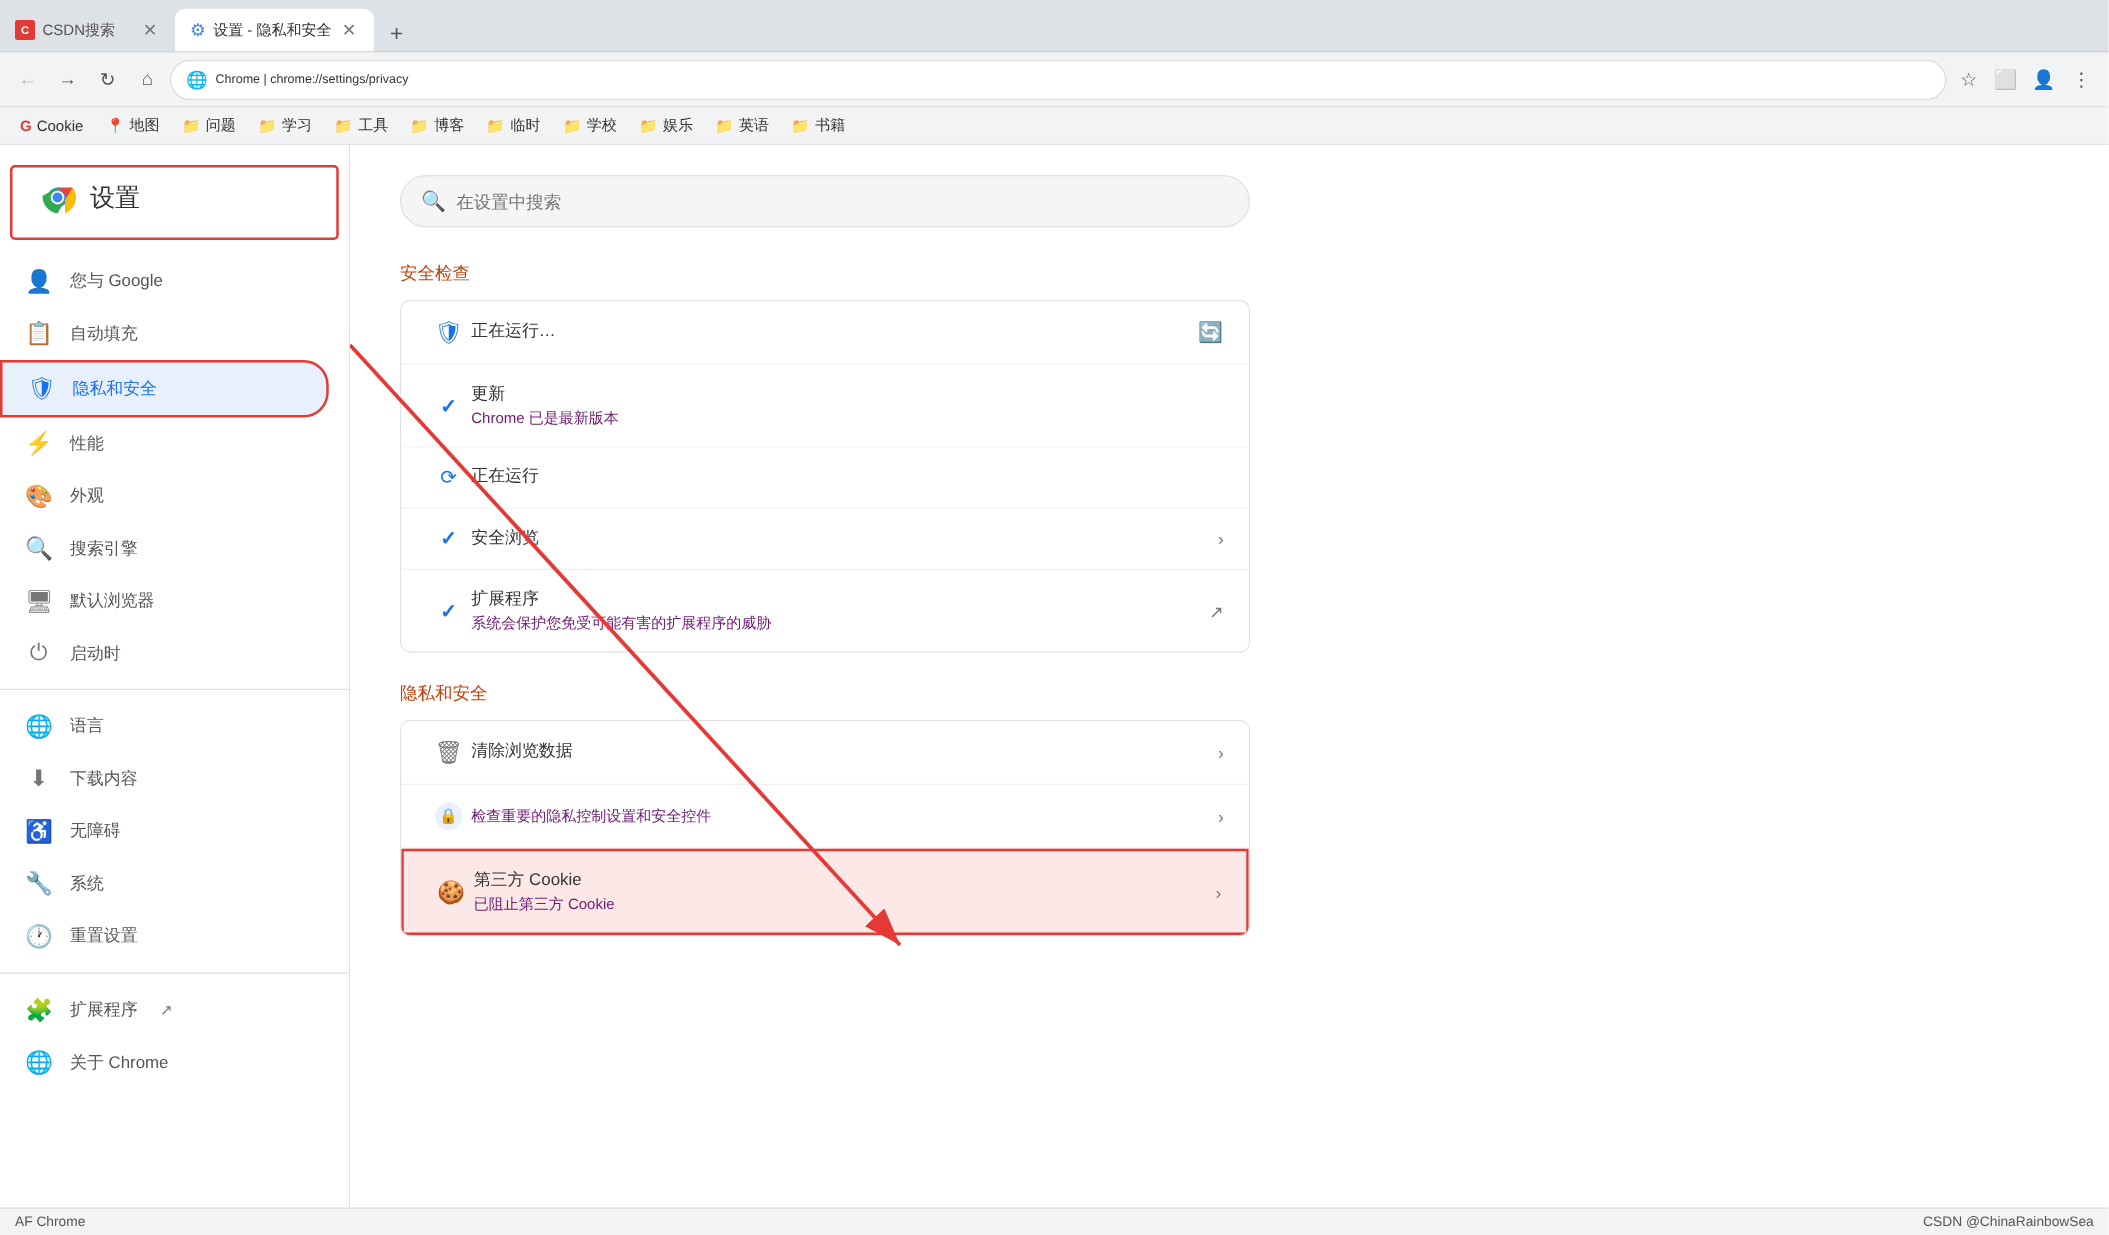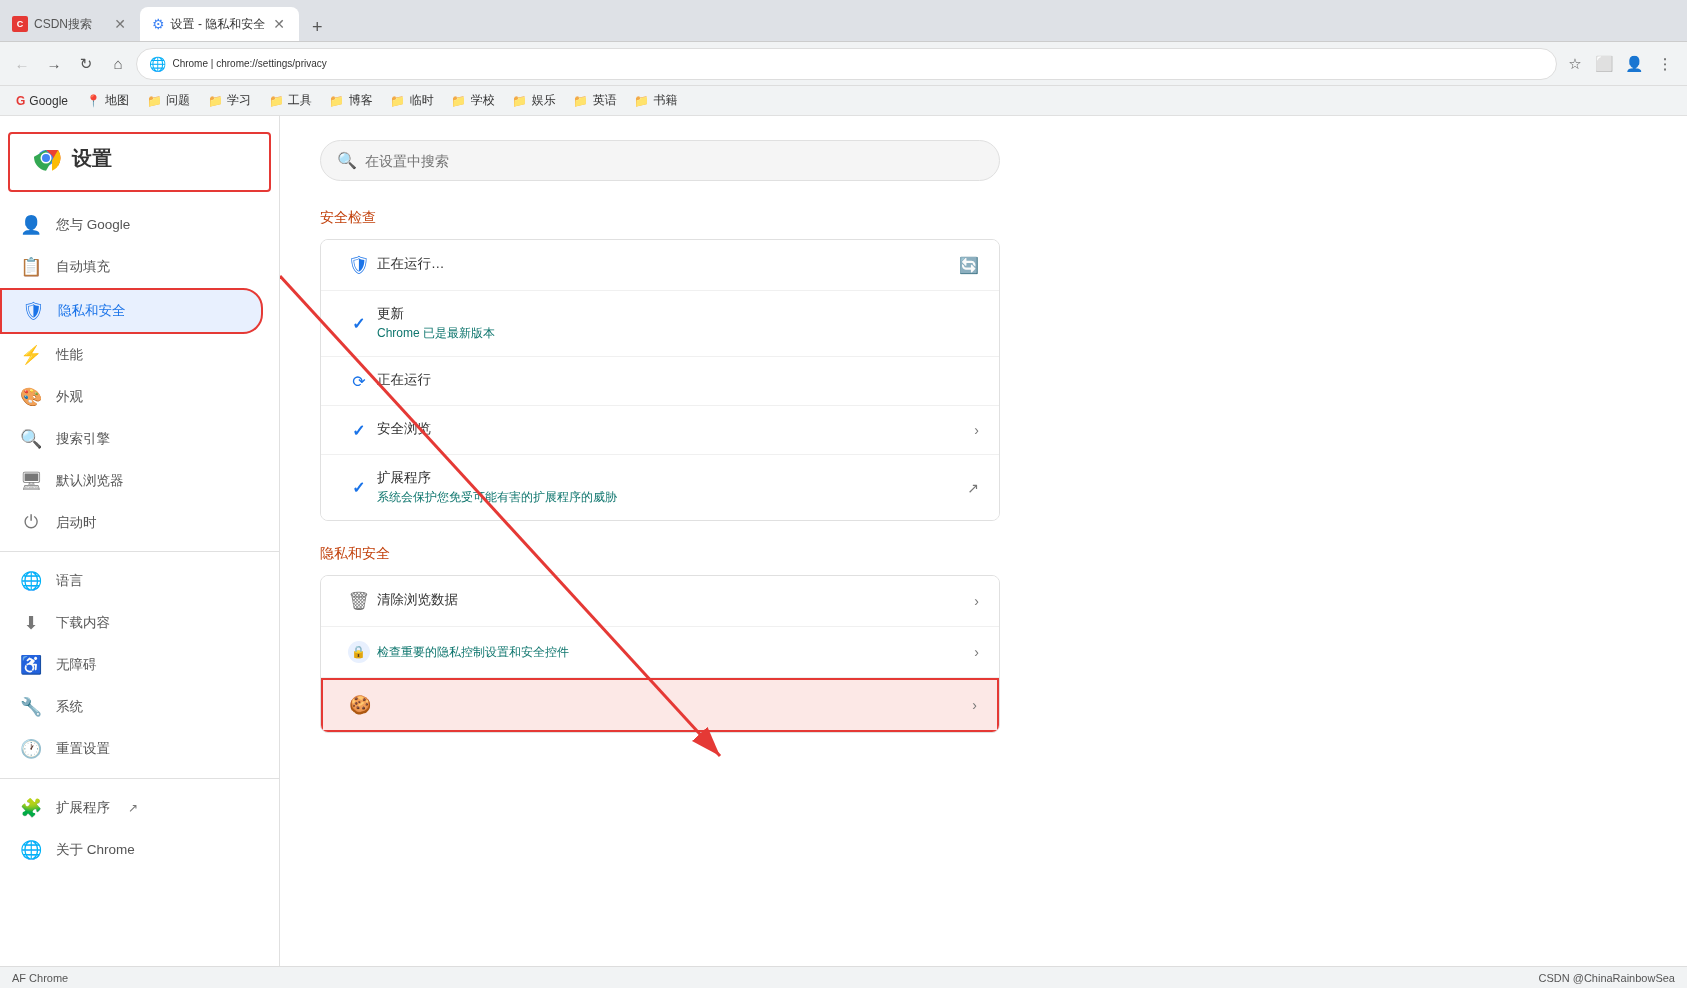--- a/index.html
+++ b/index.html
@@ -26,21 +26,21 @@
     
     .bookmarks-bar { display: flex; align-items: center; background: #f1f3f4; padding: 2px 8px; height: 30px; border-bottom: 1px solid #e0e0e0; gap: 2px; }
     .bookmark-item { display: flex; align-items: center; gap: 4px; padding: 2px 8px; border-radius: 4px; cursor: pointer; font-size: 12px; color: #333; white-space: nowrap; }
 
     
     .main-content { display: flex; flex: 1; overflow: hidden; }
 
     
     .sidebar { width: 280px; background: #fff; padding: 16px 0; overflow-y: auto; border-right: 1px solid #e0e0e0; flex-shrink: 0; }
     .sidebar-header { display: flex; align-items: center; gap: 10px; padding: 8px 20px 16px 20px; border: 2px solid #e53935; border-radius: 4px; margin: 0 8px 12px 8px; }
-    .sidebar-title { font-size: 20px; font-weight: 700; color: #333; }
+    .sidebar-title { font-size: 20px; font-weight: 400; color: #333; }
     .sidebar-item { display: flex; align-items: center; gap: 14px; padding: 10px 20px; cursor: pointer; color: #555; font-size: 13.5px; border-radius: 0 20px 20px 0; margin-right: 16px; }
     .sidebar-item.active { background: #e8f0fe; color: #1a73e8; font-weight: 500; border: 2px solid #e53935; }
     .sidebar-item .item-icon { font-size: 18px; color: #777; width: 22px; text-align: center; }
     .sidebar-item.active .item-icon { color: #1a73e8; }
     .sidebar-divider { height: 1px; background: #e0e0e0; margin: 8px 0; }
 
     
     .content-area { flex: 1; overflow-y: auto; padding: 24px 40px; background: #fff; }
 
     
@@ -52,21 +52,21 @@
     .section-title { font-size: 14px; color: #c2410c; font-weight: 500; margin-bottom: 12px; }
 
     
     .settings-card { border: 1px solid #e0e0e0; border-radius: 8px; margin-bottom: 24px; overflow: hidden; max-width: 680px; }
     .settings-item { display: flex; align-items: center; padding: 14px 20px; border-bottom: 1px solid #f0f0f0; cursor: pointer; background: #fff; }
     .settings-item:last-child { border-bottom: none; }
     .settings-item.highlighted { background: #fce8e6; border: 2px solid #e53935; }
     .item-left-icon { width: 36px; display: flex; align-items: center; justify-content: center; flex-shrink: 0; }
     .item-text { flex: 1; }
     .item-title { font-size: 13.5px; color: #333; margin-bottom: 2px; }
-    .item-subtitle { font-size: 12px; color: #0f766e; }
+    .item-subtitle { font-size: 12px; color: #701a75; }
     .item-right { margin-left: auto; color: #777; font-size: 14px; flex-shrink: 0; display: flex; align-items: center; }
     .arrow-svg { position: absolute; top: 0; left: 0; pointer-events: none; z-index: 100; }
 
     
     .status-bar { height: 22px; background: #f1f3f4; border-top: 1px solid #ddd; display: flex; align-items: center; padding: 0 12px; font-size: 11px; color: #555; justify-content: space-between; }
 
     
     .chrome-logo-svg { width: 32px; height: 32px; }
 
     .tab-favicon-csdn { background: #e53935; color: white; font-size: 9px; font-weight: bold; border-radius: 2px; width: 16px; height: 16px; display: flex; align-items: center; justify-content: center; }
@@ -116,21 +116,21 @@
       <button class="nav-btn">☆</button>
       <button class="nav-btn">⬜</button>
       <button class="nav-btn">👤</button>
       <button class="nav-btn">⋮</button>
     </div>
   </div>
 
   <div class="bookmarks-bar">
     <div class="bookmark-item">
       <span style="color:#e53935;font-weight:bold;font-size:12px;">G</span>
-      <span>Google</span>
+      <span>Cookie</span>
     </div>
     <div class="bookmark-item">
       <span>📍</span>
       <span>地图</span>
     </div>
     <div class="bookmark-item">
       <span>📁</span>
       <span>问题</span>
     </div>
     <div class="bookmark-item">
@@ -347,20 +347,24 @@
             <div class="item-text">
               <div class="item-subtitle">检查重要的隐私控制设置和安全控件</div>
             </div>
             <div class="item-right">›</div>
           </div>
 
           <div class="settings-item highlighted" style="background:#fce8e6; border: 2px solid #e53935;">
             <div class="item-left-icon">
               <span style="font-size:18px;">🍪</span>
             </div>
+            <div class="item-text">
+              <div class="item-title">第三方 Cookie</div>
+              <div class="item-subtitle">已阻止第三方 Cookie</div>
+            </div>
             <div class="item-right">›</div>
           </div>
         </div>
       </div>
     </div>
   </div>
 
   <div class="status-bar">
     <span>AF Chrome</span>
     <span>CSDN @ChinaRainbowSea</span>

